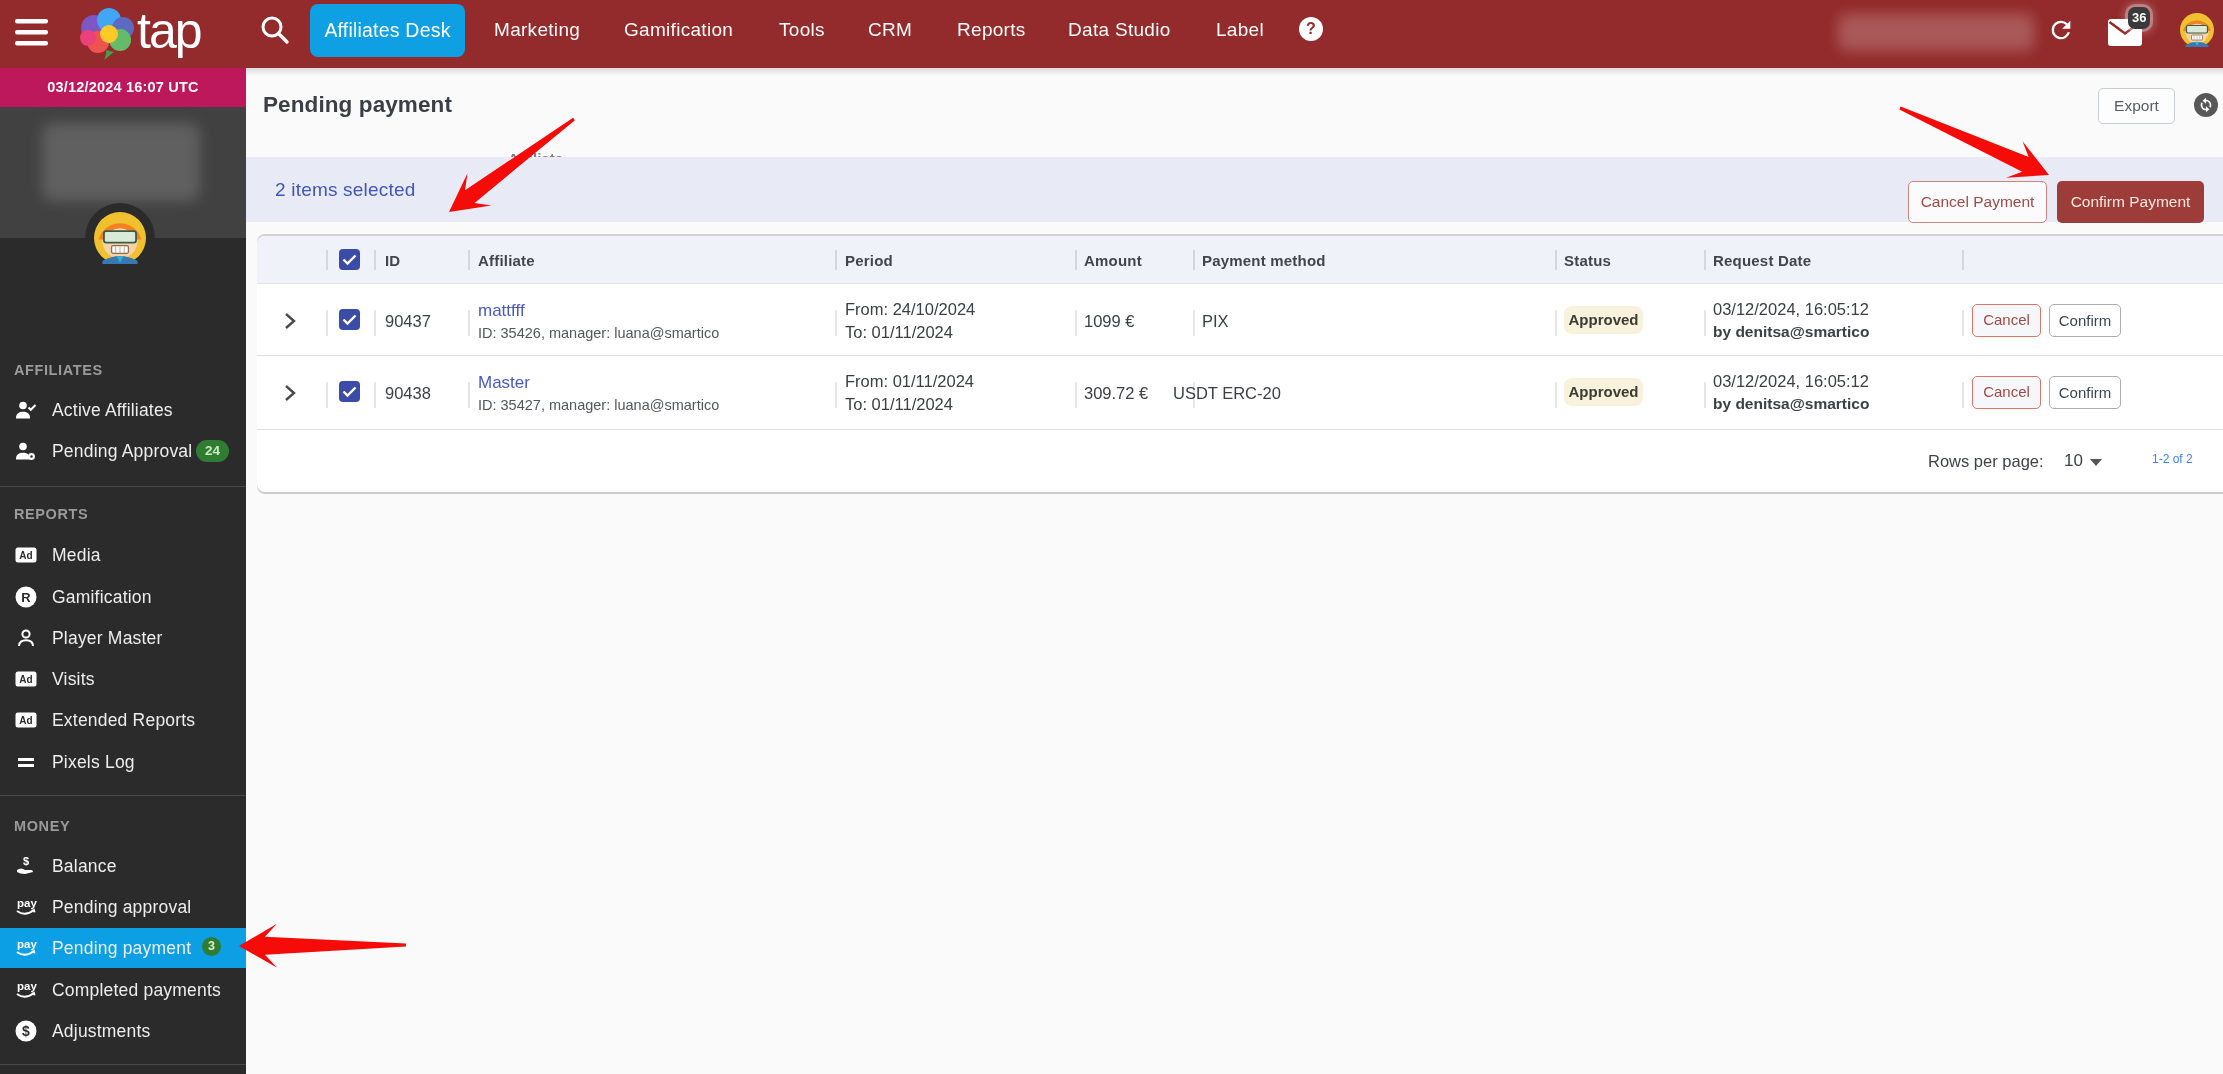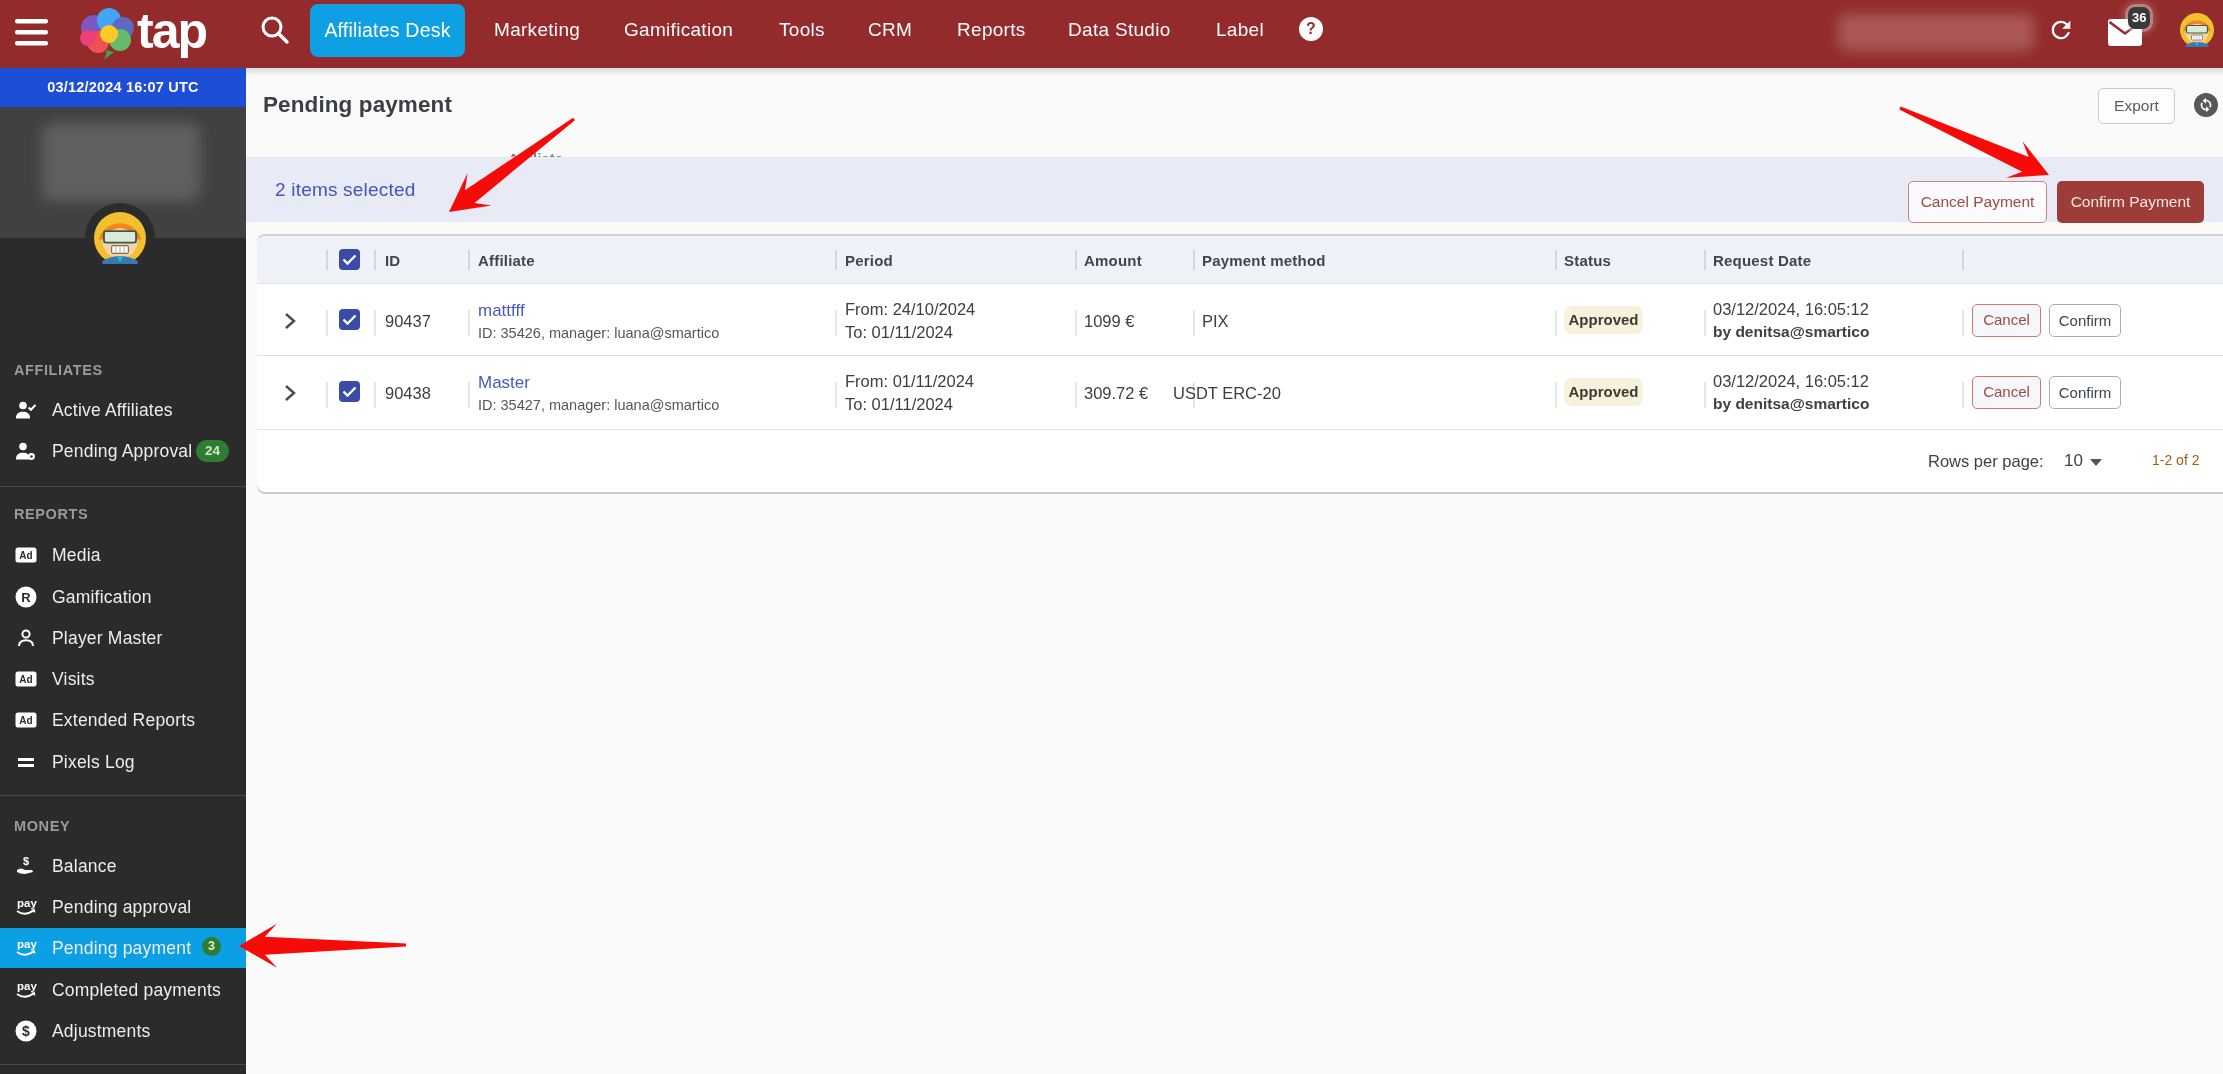--- a/index.html
+++ b/index.html
@@ -7,25 +7,25 @@
 body { font-family:"Liberation Sans", sans-serif; background:#fafafa; position:relative; }
 .abs { position:absolute; }
 
 
 #topbar { position:absolute; left:0; top:0; width:2223px; height:68px; background:#932a2b; z-index:30; }
 .navitem { position:absolute; top:0; height:68px; line-height:59px; color:#fdfbfb; font-size:19px; font-weight:500; letter-spacing:.3px; }
 #adeskbtn { position:absolute; left:310px; top:4px; width:155px; height:53px; background:#0fa0e4; border-radius:8px; color:#fff; font-size:19.5px; font-weight:500; text-align:center; line-height:53px; letter-spacing:.2px; }
 #helpcirc { position:absolute; left:1299px; top:17px; width:24px; height:24px; border-radius:50%; background:#fff; color:#932a2b; font-size:16px; font-weight:700; text-align:center; line-height:24px; }
 #blurpill { position:absolute; left:1838px; top:14px; width:196px; height:37px; border-radius:8px; background:rgba(255,255,255,0.22); filter:blur(7px); }
 #mailbadge { position:absolute; left:2128px; top:7px; min-width:22px; height:22px; padding:0 4px; background:#3a3a3a; border-radius:7px; color:#fff; font-size:13px; font-weight:700; text-align:center; line-height:22px; box-shadow:0 0 0 3px rgba(255,255,255,0.28), 0 0 8px 4px rgba(255,255,255,0.25); }
-.logotext { position:absolute; left:137px; top:2px; color:#fff; font-size:50px; font-weight:700; letter-spacing:-2px; }
+.logotext { position:absolute; left:137px; top:2px; color:#fff; font-size:50px; font-weight:400; letter-spacing:-2px; }
 
 
 #sidebar { position:absolute; left:0; top:68px; width:246px; height:1006px; background:#2b2b2b; z-index:20; }
-#dateband { position:absolute; left:0; top:0; width:246px; height:39px; background:#1d4ed8; color:#fafafa; font-size:14.5px; font-weight:700; text-align:center; line-height:39px; letter-spacing:.2px; }
+#dateband { position:absolute; left:0; top:0; width:246px; height:39px; background:#be185d; color:#fafafa; font-size:14.5px; font-weight:700; text-align:center; line-height:39px; letter-spacing:.2px; }
 #logopanel { position:absolute; left:0; top:39px; width:246px; height:131px; background:#414141; overflow:hidden; }
 #logoblur { position:absolute; left:42px; top:16px; width:158px; height:78px; background:#606060; border-radius:10px; filter:blur(7px); }
 #avatarring { position:absolute; left:85px; top:135px; width:70px; height:70px; border-radius:50%; background:#2b2b2b; }
 .mitem { position:absolute; left:0; width:246px; height:41px; color:#ededed; font-size:17.5px; }
 .mitem .lbl { position:absolute; left:52px; top:50%; transform:translateY(-50%); white-space:nowrap; letter-spacing:.2px; }
 .mitem .ic { position:absolute; left:14px; top:50%; transform:translateY(-50%); width:24px; height:24px; }
 .shead { position:absolute; left:14px; color:#9a9a9a; font-size:14.5px; font-weight:700; letter-spacing:.6px; }
 .sdivider { position:absolute; left:0; width:246px; height:1px; background:#484848; }
 .gbadge { position:absolute; background:#2f7d32; color:#cfe8c4; font-weight:700; text-align:center; }
 
@@ -325,20 +325,20 @@
   <div class="chip" style="left:1307px;top:142px">Approved</div>
   <div class="cellmain" style="left:1456px;top:136px">03/12/2024, 16:05:12</div>
   <div class="cellmain" style="left:1456px;top:159px;font-weight:700;font-size:15.5px">by denitsa@smartico</div>
   <div class="rbtn rcancel" style="left:1715px;top:140px">Cancel</div>
   <div class="rbtn rconfirm" style="left:1792px;top:140px">Confirm</div>
   <div class="rowline" style="top:193px"></div>
     </div>
   <div class="abs" style="left:1682px;top:384px;font-size:16.5px;color:#3e4348">Rows per page:</div>
   <div class="abs" style="left:1818px;top:383px;font-size:17px;color:#3e4348">10</div>
   <div class="abs" style="left:1844px;top:391px;width:0;height:0;border-left:6px solid transparent;border-right:6px solid transparent;border-top:7px solid #555"></div>
-  <div class="abs" style="left:1906px;top:384px;font-size:14px;color:#a16207">1-2 of 2</div>
+  <div class="abs" style="left:1906px;top:384px;font-size:12px;color:#3b82f6">1-2 of 2</div>
 </div>
 
 <svg class="arrow" viewBox="0 0 2223 1074">
   <polygon points="573.1,117.8 465.0,190.2 467.5,173.3 449.0,212.0 491.4,205.4 474.5,203.0 574.9,120.2" fill="#f50b07"></polygon>
   <polygon points="1899.4,109.4 2022.2,171.7 2006.1,177.7 2049.0,175.0 2022.5,141.2 2028.7,157.1 1900.6,106.6" fill="#f50b07"></polygon>
   <polygon points="406.0,943.5 264.8,936.8 276.9,923.8 239.0,946.0 277.1,967.8 264.9,954.8 406.0,946.5" fill="#f50b07"></polygon>
 </svg>
 
 </body></html>

